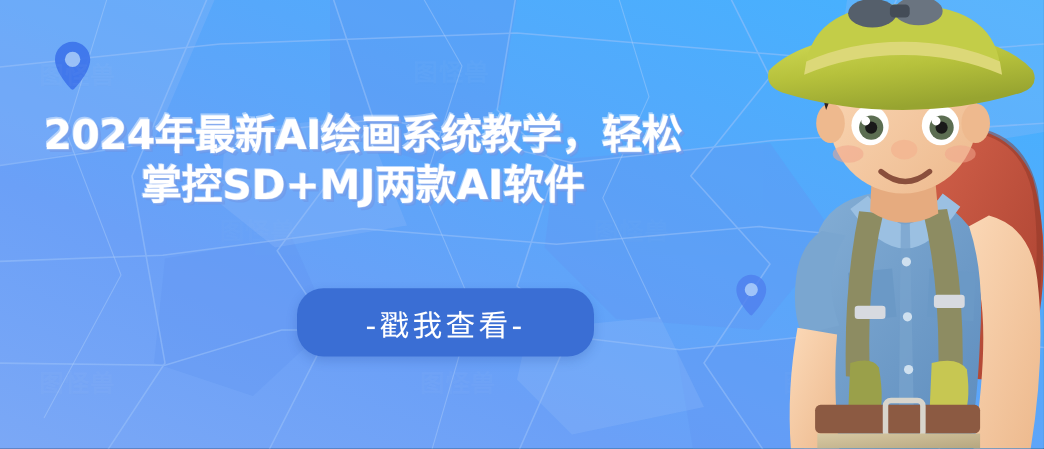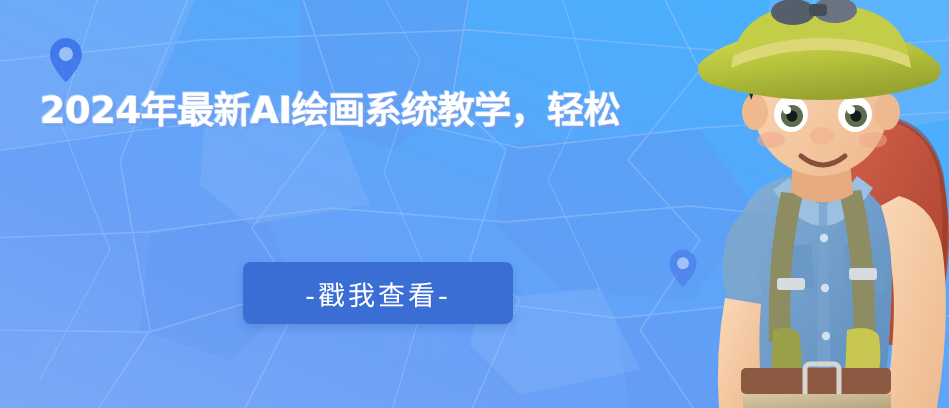--- a/index.html
+++ b/index.html
@@ -33,21 +33,21 @@
     pointer-events:none;
   }
 
   
   .pin{position:absolute;pointer-events:none;}
 
   
   .headline{
     position:absolute;
     left:0;
-    top:88px;
+    top:100px;
     width:660px;
     text-align:center;
     font-family:"DejaVu Sans","Liberation Sans",sans-serif;
     font-weight:700;
     font-size:37px;
     line-height:1.23;
     color:#ffffff;
     letter-spacing:-0.5px;
     -webkit-text-stroke:1px rgba(255,255,255,.35);
     text-shadow:
@@ -55,26 +55,26 @@
        3px 3px 0 rgba(110,150,230,.55),
       -1px -1px 0 rgba(255,255,255,.45);
     white-space:nowrap;
   }
   .headline .ln{display:block;}
   .headline .ln2{letter-spacing:0px;}
 
   
   .cta{
     position:absolute;
-    left:243px;
+    left:270px;
     top:262px;
     width:270px;
     height:62px;
     border:none;
-    border-radius:8px;
+    border-radius:24px;
     background:#3a6ed4;
     box-shadow:0 4px 10px rgba(30,70,150,.22);
     color:#ffffff;
     font-family:"DejaVu Sans","Liberation Sans",sans-serif;
     font-size:27px;
     font-weight:500;
     letter-spacing:3px;
     cursor:pointer;
     display:flex;
     align-items:center;
@@ -161,20 +161,21 @@
   <div class="wm" style="left:376px;top:48px;font-size:22px;opacity:.15;">图怪兽</div>
   <div class="wm" style="left:706px;top:52px;font-size:22px;opacity:.15;">图怪兽</div>
   <div class="wm" style="left:36px;top:330px;font-size:22px;opacity:.17;">图怪兽</div>
   <div class="wm" style="left:382px;top:330px;font-size:22px;opacity:.16;">图怪兽</div>
   <div class="wm" style="left:712px;top:330px;font-size:22px;opacity:.14;">图怪兽</div>
   <div class="wm" style="left:200px;top:192px;font-size:22px;opacity:.10;">图怪兽</div>
   <div class="wm" style="left:540px;top:192px;font-size:22px;opacity:.10;">图怪兽</div>
 
   <div class="headline">
     <span class="ln ln1">2024年最新AI绘画系统教学，轻松</span>
+    <span class="ln ln2">掌控SD+MJ两款AI软件</span>
   </div>
 
   <button class="cta">-戳我查看-</button>
 
   <div class="character">
     <svg viewBox="0 0 268 408" aria-hidden="true">
       <defs>
         <linearGradient id="skin" x1="0" y1="0" x2="1" y2="1">
           <stop offset="0%" stop-color="#fbd9b8"></stop>
             <stop offset="100%" stop-color="#edb98d"></stop>

